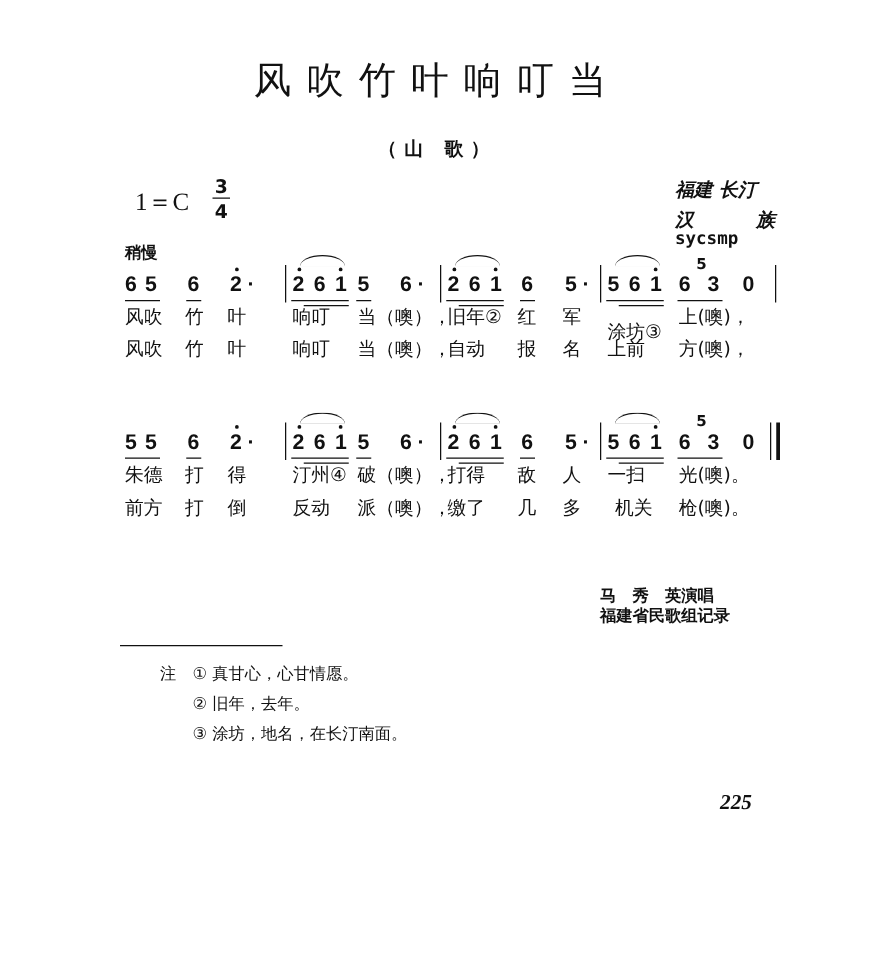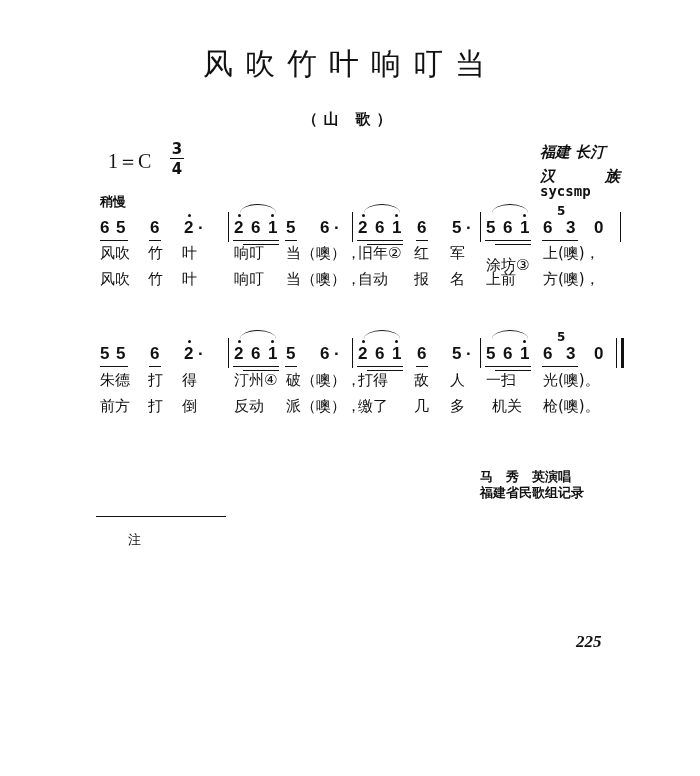--- a/index.html
+++ b/index.html
@@ -209,19 +209,28 @@
   <span class="lyr" style="left:443px;top:26px">枪(噢)。</span>
 </div>
 
 <div class="abs credit" style="top:468px">马　秀　英演唱</div>
 <div class="abs credit" style="top:484px">福建省民歌组记录</div>
 
 <div class="abs rule"></div>
 <div class="abs notes">
   <div class="row">
       <span class="lbl">注</span>
+      <span>① 真甘心，心甘情愿。</span>
     </div>
   <div class="row">
       <span class="lbl"></span>
+      <span>② 旧年，去年。</span>
+    </div>
+  <div class="row">
+      <span class="lbl"></span>
+      <span>③ 涂坊，地名，在长汀南面。</span>
+    </div>
+  <div class="row">
+      <span class="lbl"></span>
     </div>
 </div>
 
 <div class="abs pageno">225</div>
 
 </body></html>

